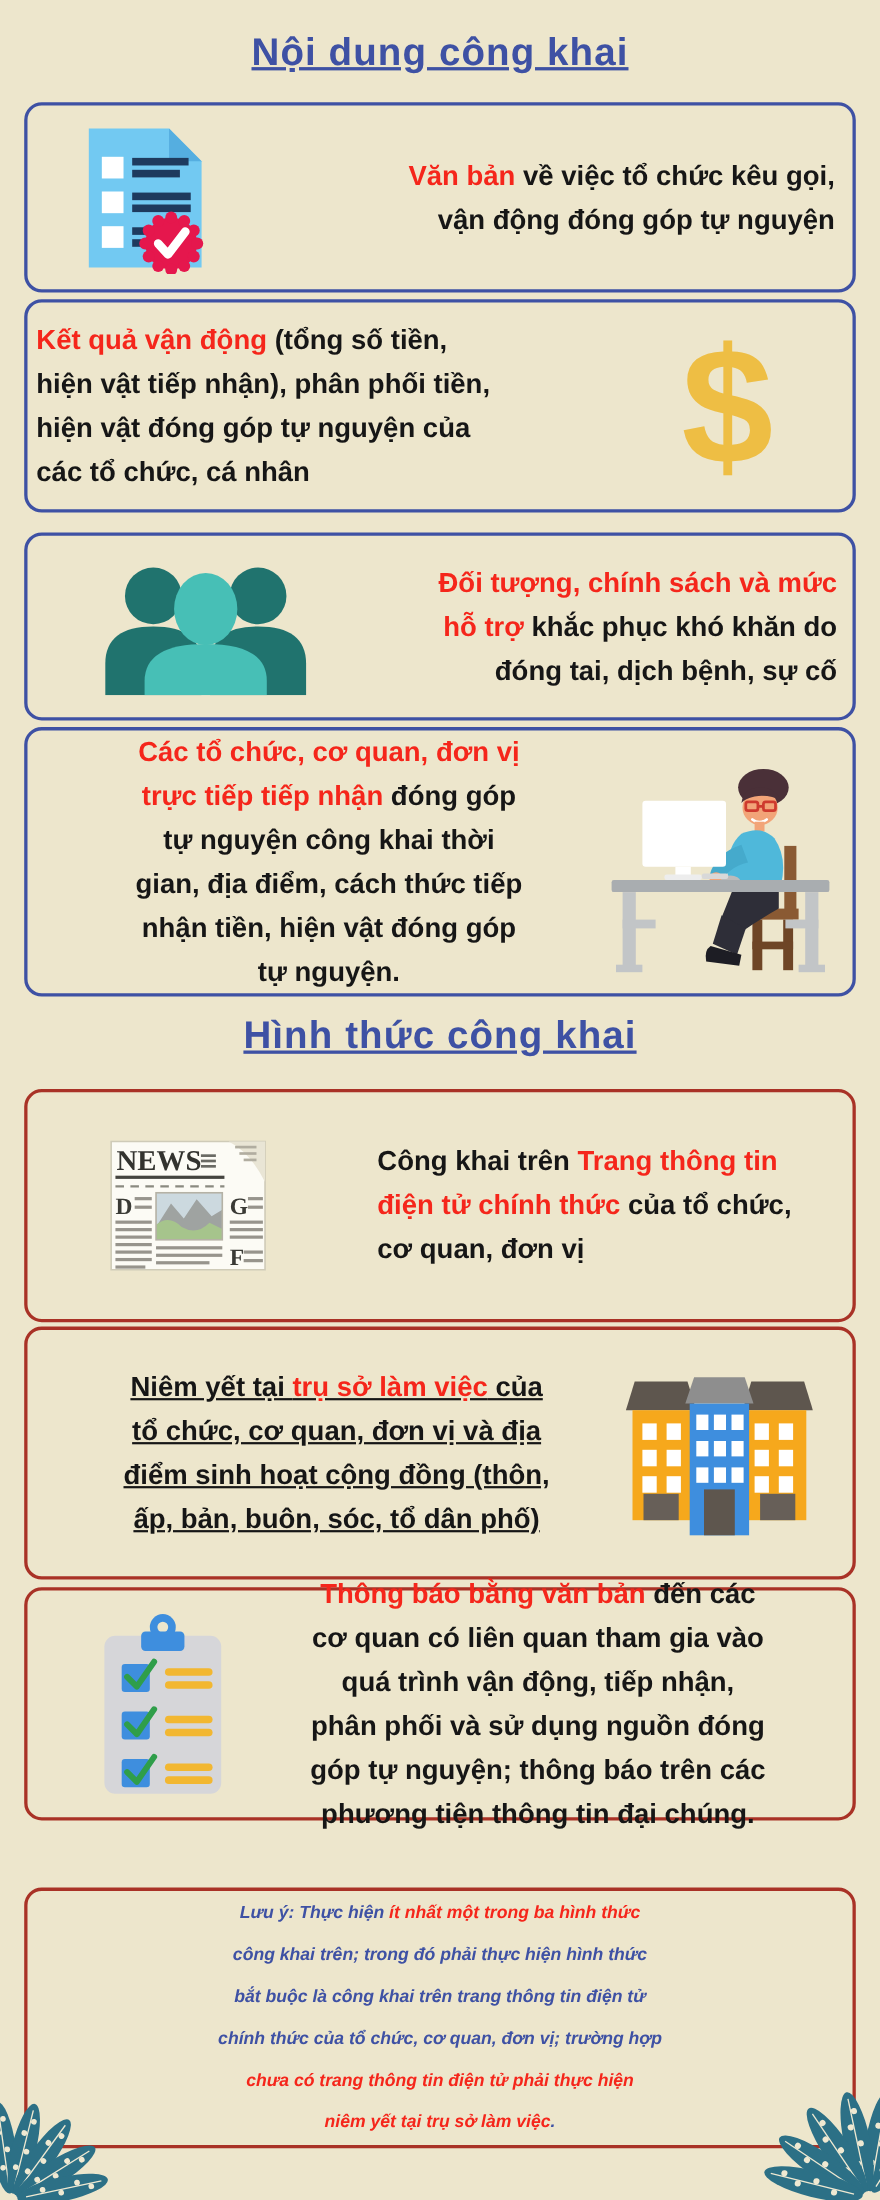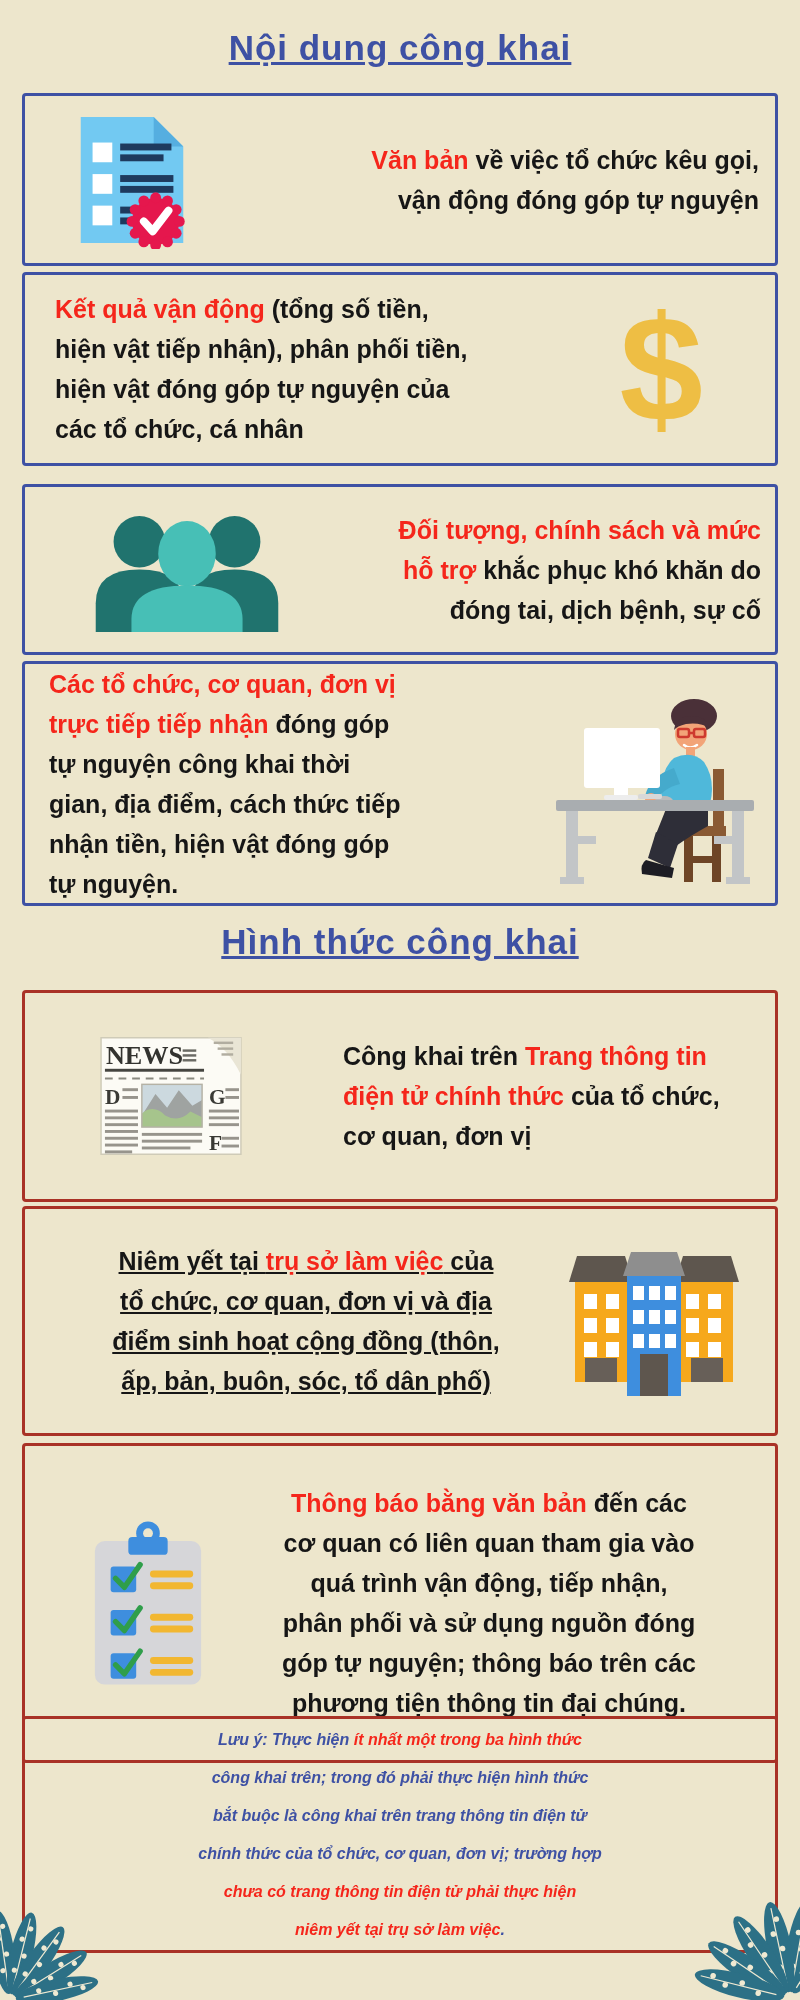--- a/index.html
+++ b/index.html
@@ -3,39 +3,39 @@
 <meta charset="utf-8">
 <style>
   html,body{margin:0;padding:0;background:#EDE6CC;}
   .poster{position:relative;width:800px;height:2000px;background:#EDE6CC;overflow:hidden;
           font-family:"Liberation Sans","DejaVu Sans",sans-serif;}
   .sec-title{position:absolute;left:0;width:100%;margin:0;text-align:center;
              font-size:35px;font-weight:bold;color:#3E51A4;letter-spacing:1px;}
   #title1{top:28px;text-decoration:underline;}
   #title2{top:922px;text-decoration:underline;}
   .box{position:absolute;left:22px;width:756px;box-sizing:border-box;display:flex;
-       align-items:center;border-radius:4px;}
+       align-items:center;border-radius:16px;}
   .b-blue{border:3px solid #3E51A4;}
   .b-red{border:3px solid #A93226;}
   .txt{margin:0;font-weight:bold;font-size:25px;line-height:40px;color:#161616;
        white-space:pre-line;flex:1;}
   .red{color:#F5261B;}
   .blue{color:#3E51A4;}
   #box1{top:93px;height:173px;}
   #box2{top:272px;height:194px;}
   #box3{top:484px;height:171px;gap:24px;}
   #box4{top:661px;height:245px;}
   #box5{top:990px;height:212px;gap:40px;}
   #box6{top:1206px;height:230px;}
-  #box7{top:1443px;height:320px;}
+  #box7{top:1443px;height:212px;}
   #note-box{top:1716px;height:237px;justify-content:center;}
   #box1 .txt{text-align:right;padding-right:16px;}
-  #box2 .txt{padding-left:30px;}
+  #box2 .txt{padding-left:8px;}
   #box3 .txt{text-align:right;padding-right:14px;}
-  #box4 .txt{padding-left:24px;}
+  #box4 .txt{padding-left:24px;text-align:center;}
   #box5 .txt{padding-left:52px;}
   #box6 .txt{text-align:center;padding-left:18px;text-decoration:underline;}
   #box7 .txt{text-align:center;padding-left:6px;padding-right:10px;}
   .note-txt{margin:0;font-weight:bold;font-style:italic;font-size:16px;line-height:38px;
             text-align:center;white-space:pre-line;padding:0 26px;}
   .icon{flex:0 0 auto;display:block;}
   .ic-doc{width:122px;height:138px;margin-left:46px;}
   .ic-people{width:200px;height:124px;margin-left:62px;}
   .ic-man{width:212px;height:200px;margin-right:14px;}
   .ic-news{width:160px;height:136px;margin-left:66px;}

